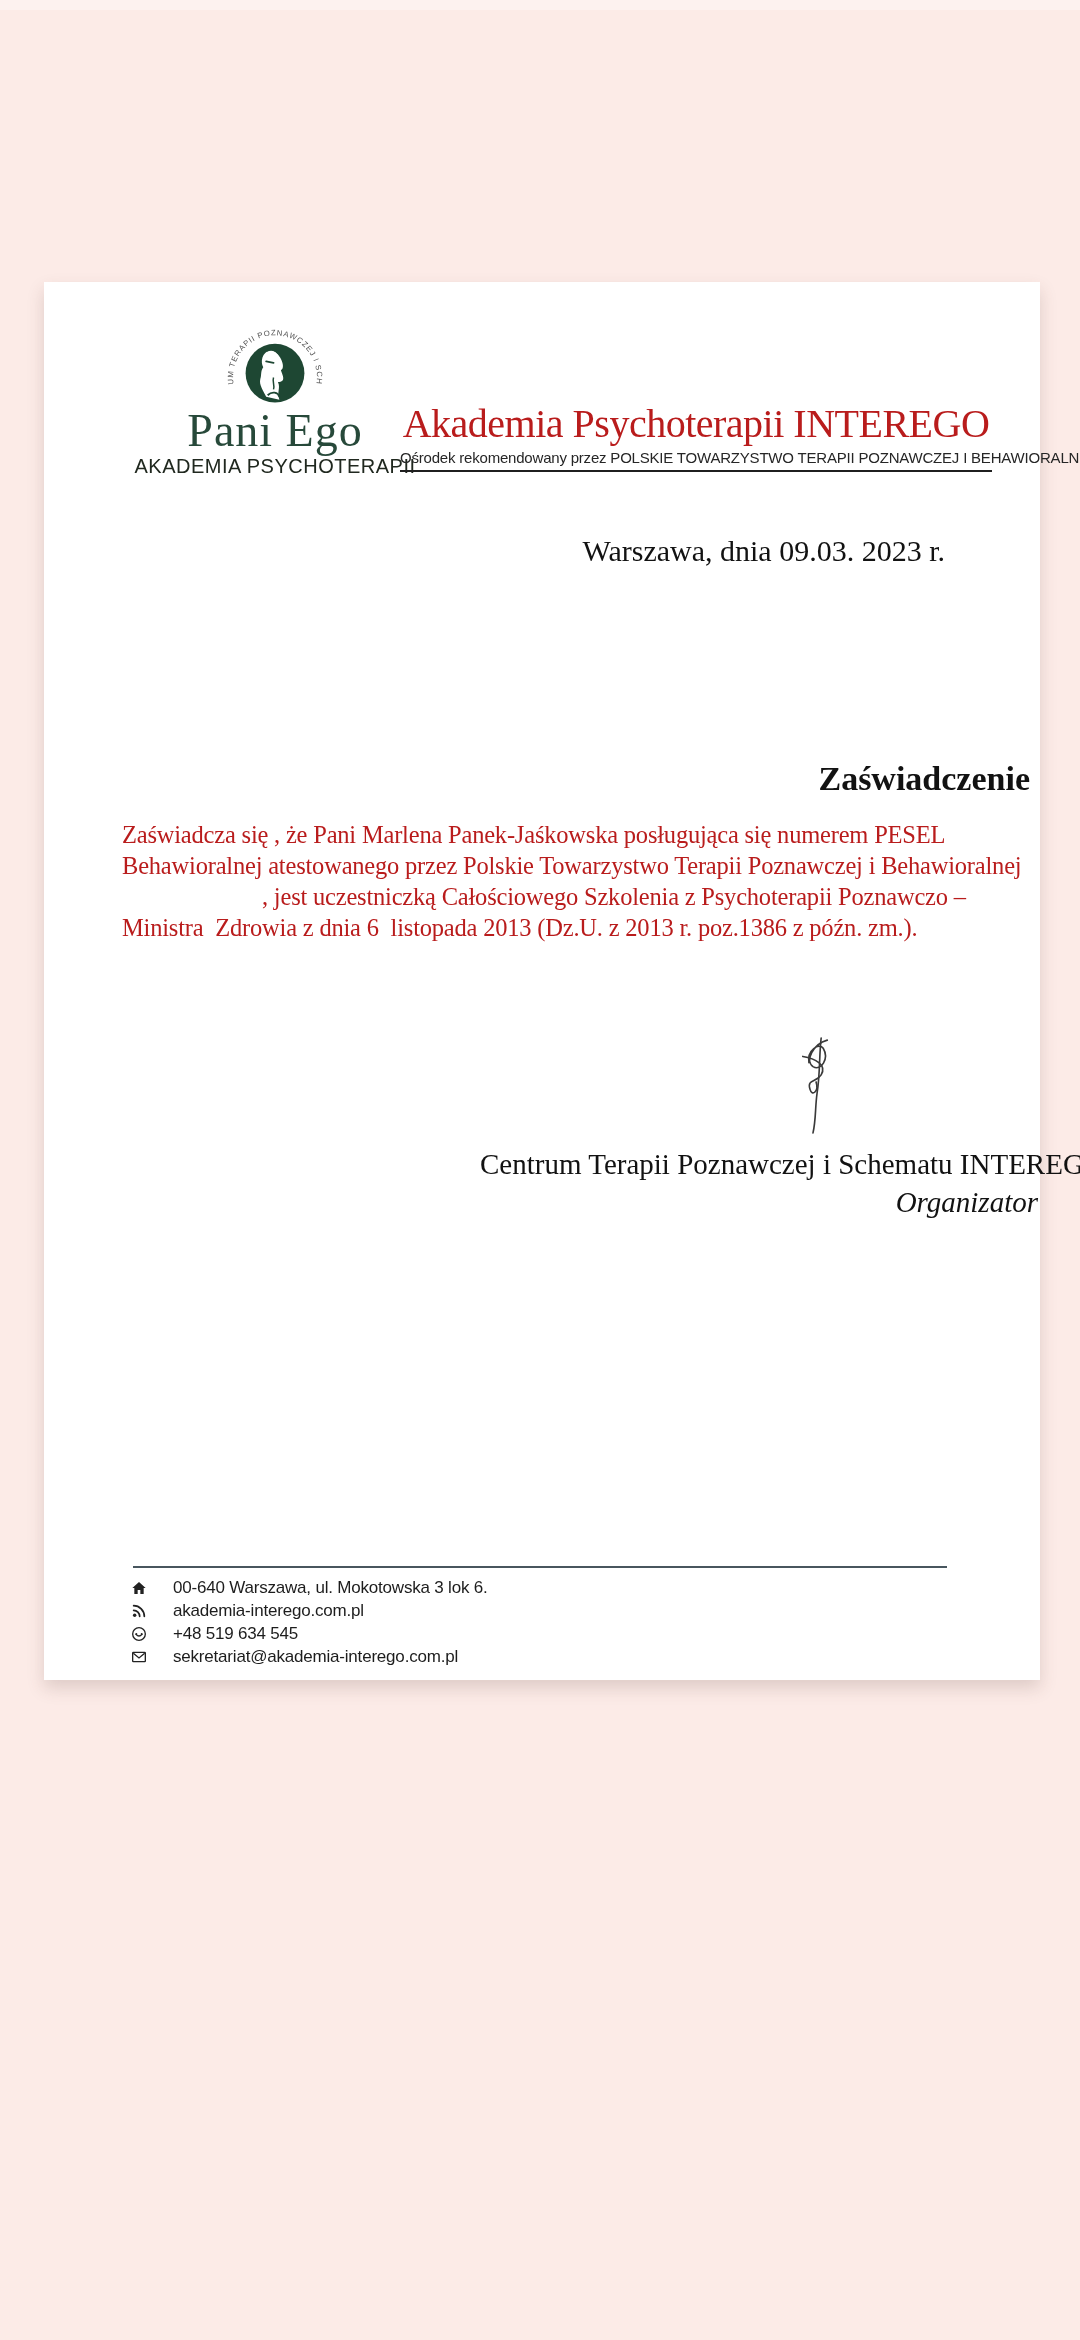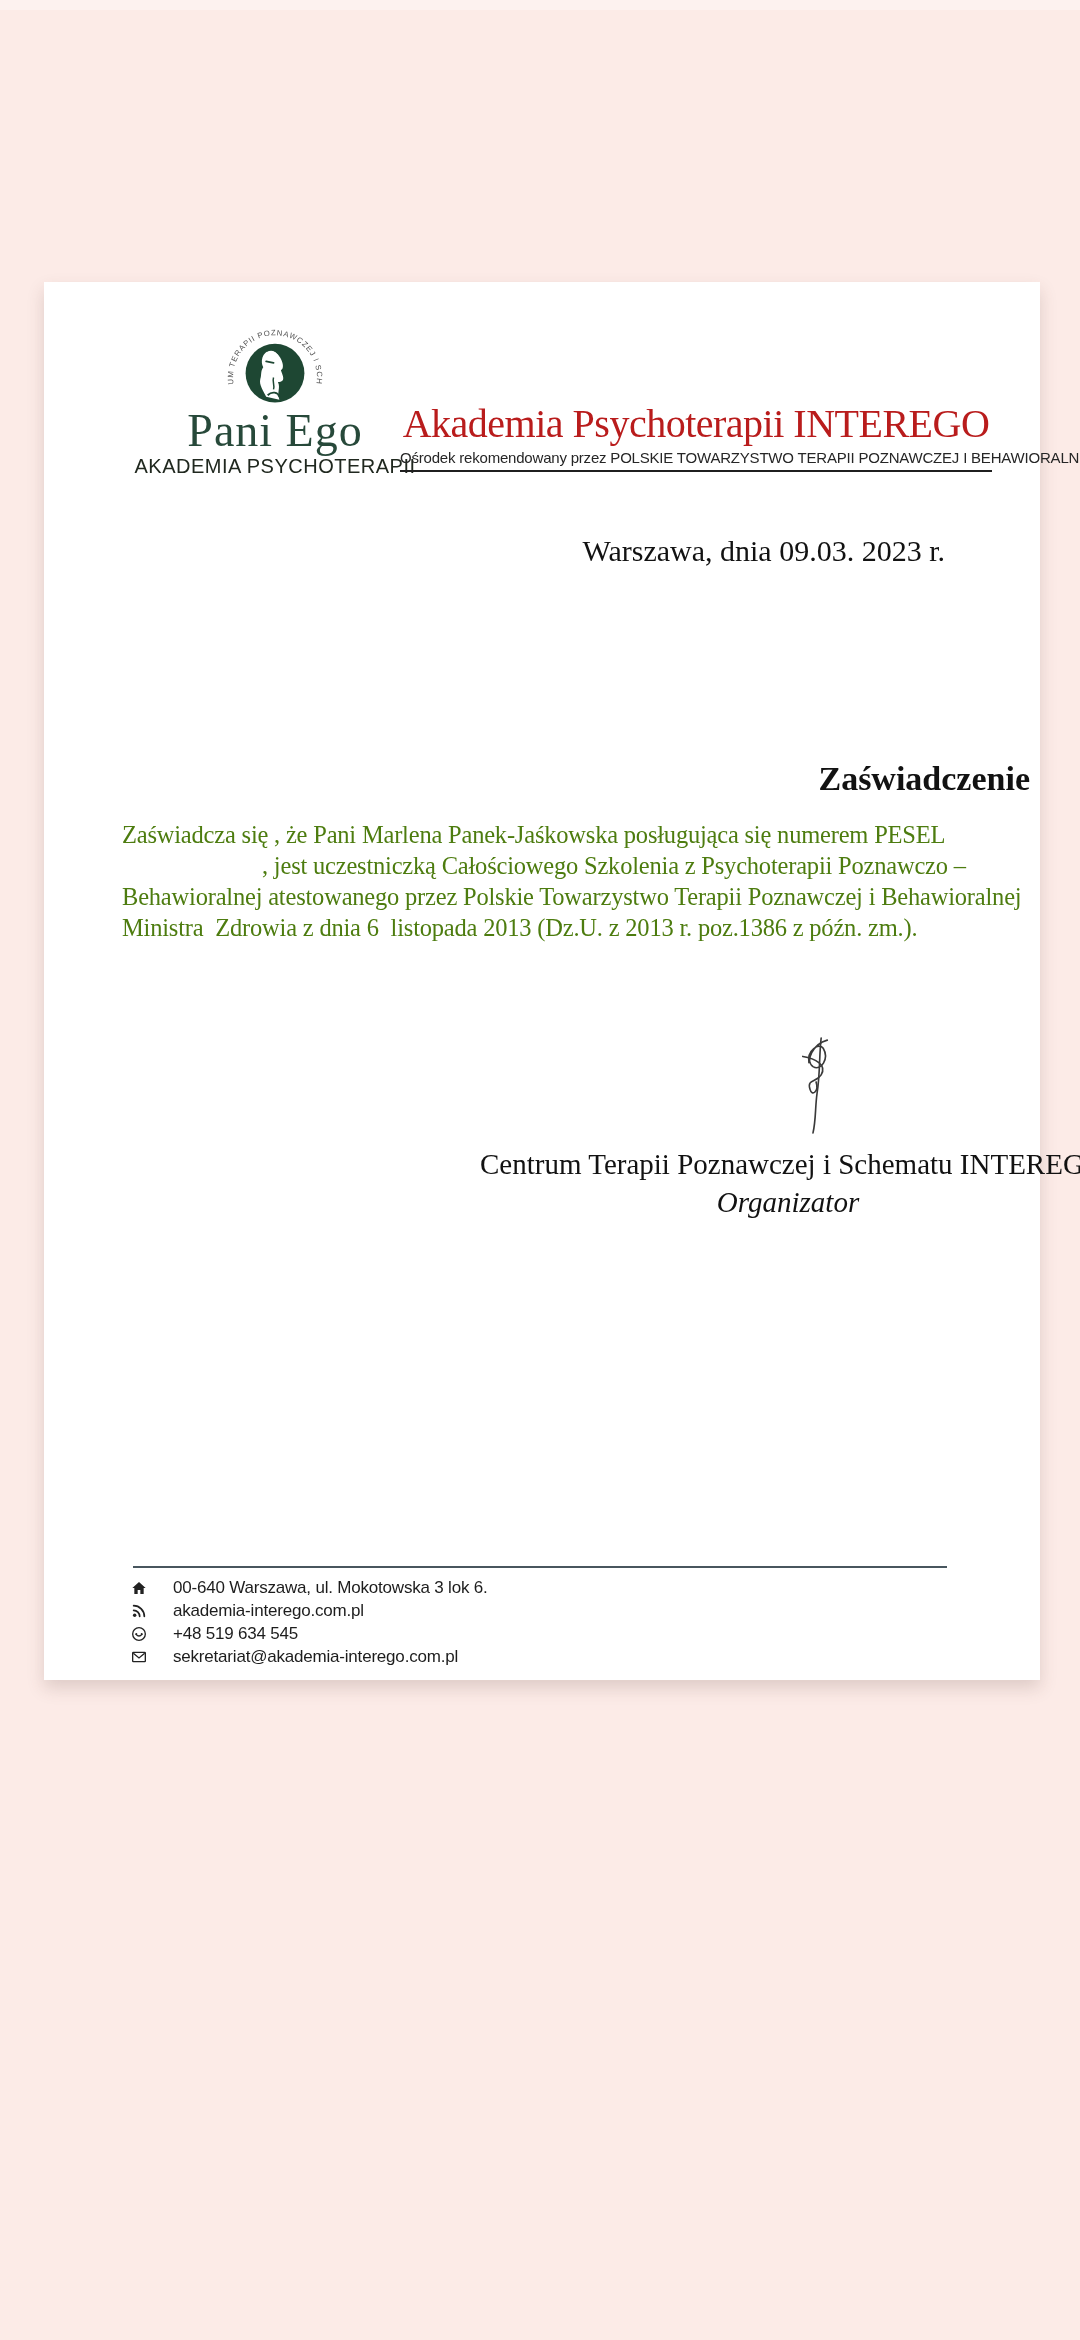--- a/index.html
+++ b/index.html
@@ -52,32 +52,32 @@
     font-size:30px; color:#121212; white-space:nowrap;font-family:Liberation Serif, serif;
   }
   
   .doc-title {
     position:absolute; left:0; top:478px; width:986px; text-align:right;
     font-size:34px; font-weight:bold; color:#121212;
   }
   
   .body-text { position:absolute; left:78px; top:537px; width:912px; }
   .body-line {
-    font-size:24.5px; line-height:31px; color:#4d7c0f;
+    font-size:24.5px; line-height:31px; color:#b91c1c;
     white-space:pre; letter-spacing:-0.2px;
   }
   .body-line.indent { padding-left:140px; }
   
   .signature { position:absolute; left:738px; top:752px; width:62px; height:102px; }
   .org-line {
     position:absolute; left:436px; top:866px; width:540px; text-align:center;
     font-size:29px; color:#121212; white-space:nowrap;
   }
   .role-line {
-    position:absolute; left:544px; top:904px; width:400px; text-align:center;
+    position:absolute; left:594px; top:904px; width:400px; text-align:right;
     font-size:29px; font-style:italic; color:#121212;
   }
   
   .footer-rule { position:absolute; left:89px; top:1284px; width:814px; border-top:2px solid #48565e; }
   .footer-list { position:absolute; left:87px; top:1294px; }
   .footer-item { display:flex; align-items:center; height:23px; gap:9px; }
   .footer-item svg { width:16px; height:16px; flex:0 0 16px; }
   .footer-item .ftext {
     font-family:"Liberation Sans", sans-serif;
     font-size:17px; color:#1d1d1d; white-space:nowrap; letter-spacing:-0.2px;margin-left:17px;
@@ -117,22 +117,22 @@
       <div class="header-subtitle">Ośrodek rekomendowany przez POLSKIE TOWARZYSTWO TERAPII POZNAWCZEJ I BEHAWIORALNEJ</div>
       <div class="header-rule"></div>
     </div>
 
     <div class="date-line">Warszawa, dnia 09.03. 2023 r.</div>
 
     <div class="doc-title">Zaświadczenie</div>
 
     <div class="body-text">
       <div class="body-line">Zaświadcza się , że Pani Marlena Panek-Jaśkowska posługująca się numerem PESEL</div>
+      <div class="body-line">Behawioralnej atestowanego przez Polskie Towarzystwo Terapii Poznawczej i Behawioralnej</div>
       <div class="body-line indent">, jest uczestniczką Całościowego Szkolenia z Psychoterapii Poznawczo –</div>
-      <div class="body-line">Behawioralnej atestowanego przez Polskie Towarzystwo Terapii Poznawczej i Behawioralnej</div>
       <div class="body-line">Ministra  Zdrowia z dnia 6  listopada 2013 (Dz.U. z 2013 r. poz.1386 z późn. zm.).</div>
     </div>
 
     <svg class="signature" viewBox="0 0 60 100">
       <g stroke="#3a3a3a" stroke-width="1.6" fill="none" stroke-linecap="round">
         <path d="M44 6 C30 10 22 26 30 32 C38 37 46 24 40 14 C36 8 24 16 26 28"></path>
         <path d="M20 22 C32 24 44 30 38 40 C33 48 24 44 27 54 C29 62 36 56 33 47"></path>
         <path d="M38 4 C36 20 37 40 34 58 C32 72 33 84 30 97"></path>
       </g>
     </svg>

